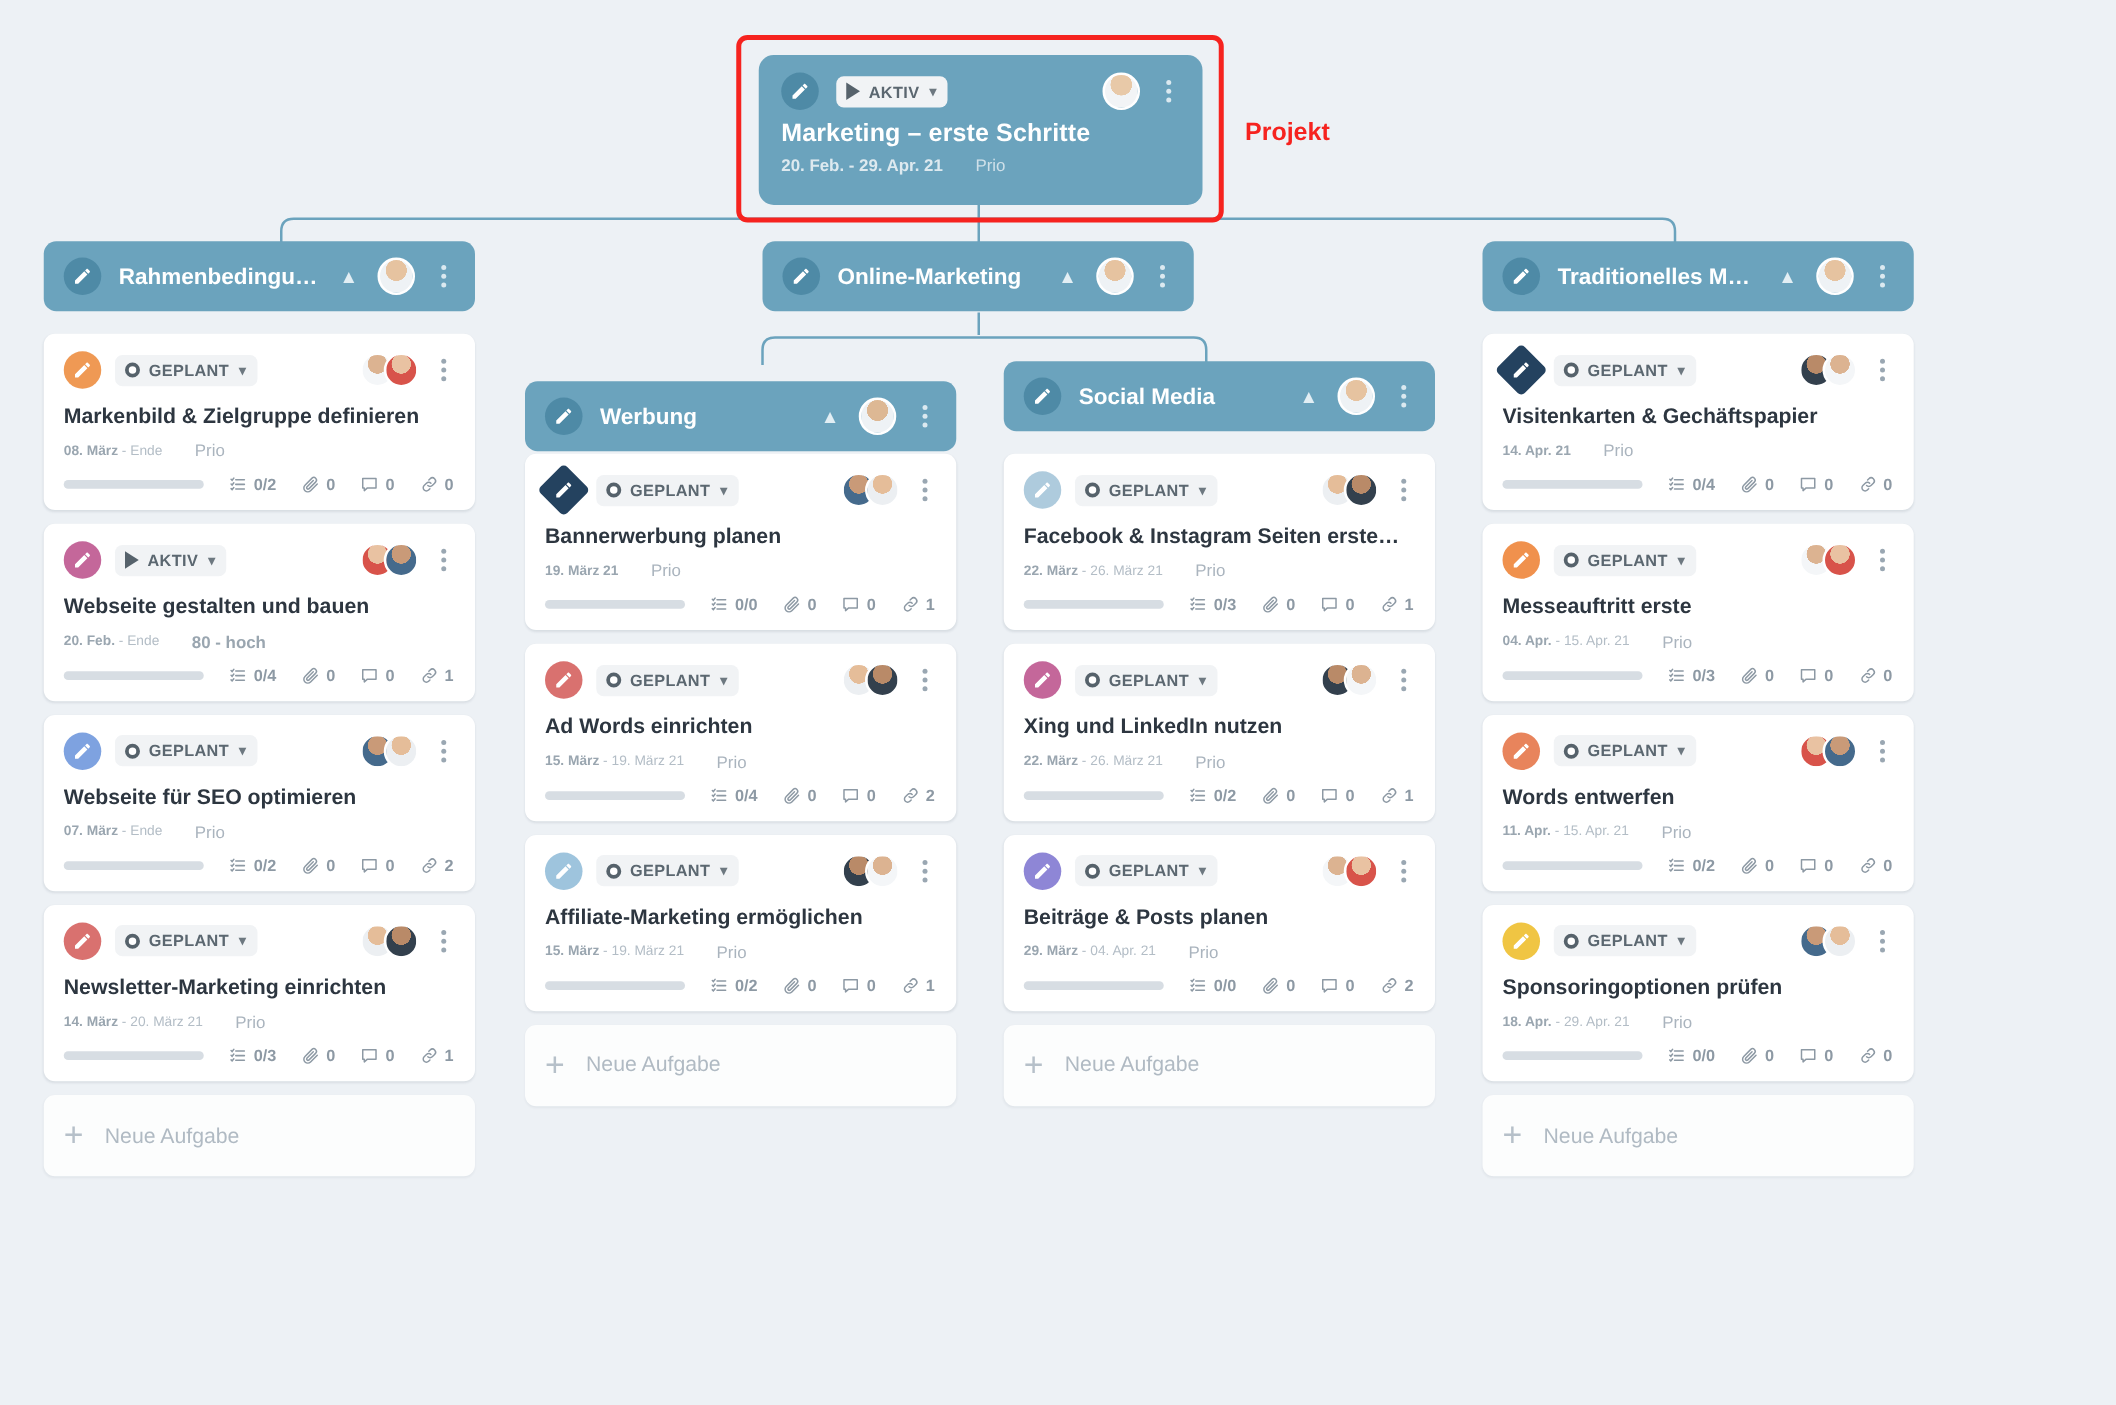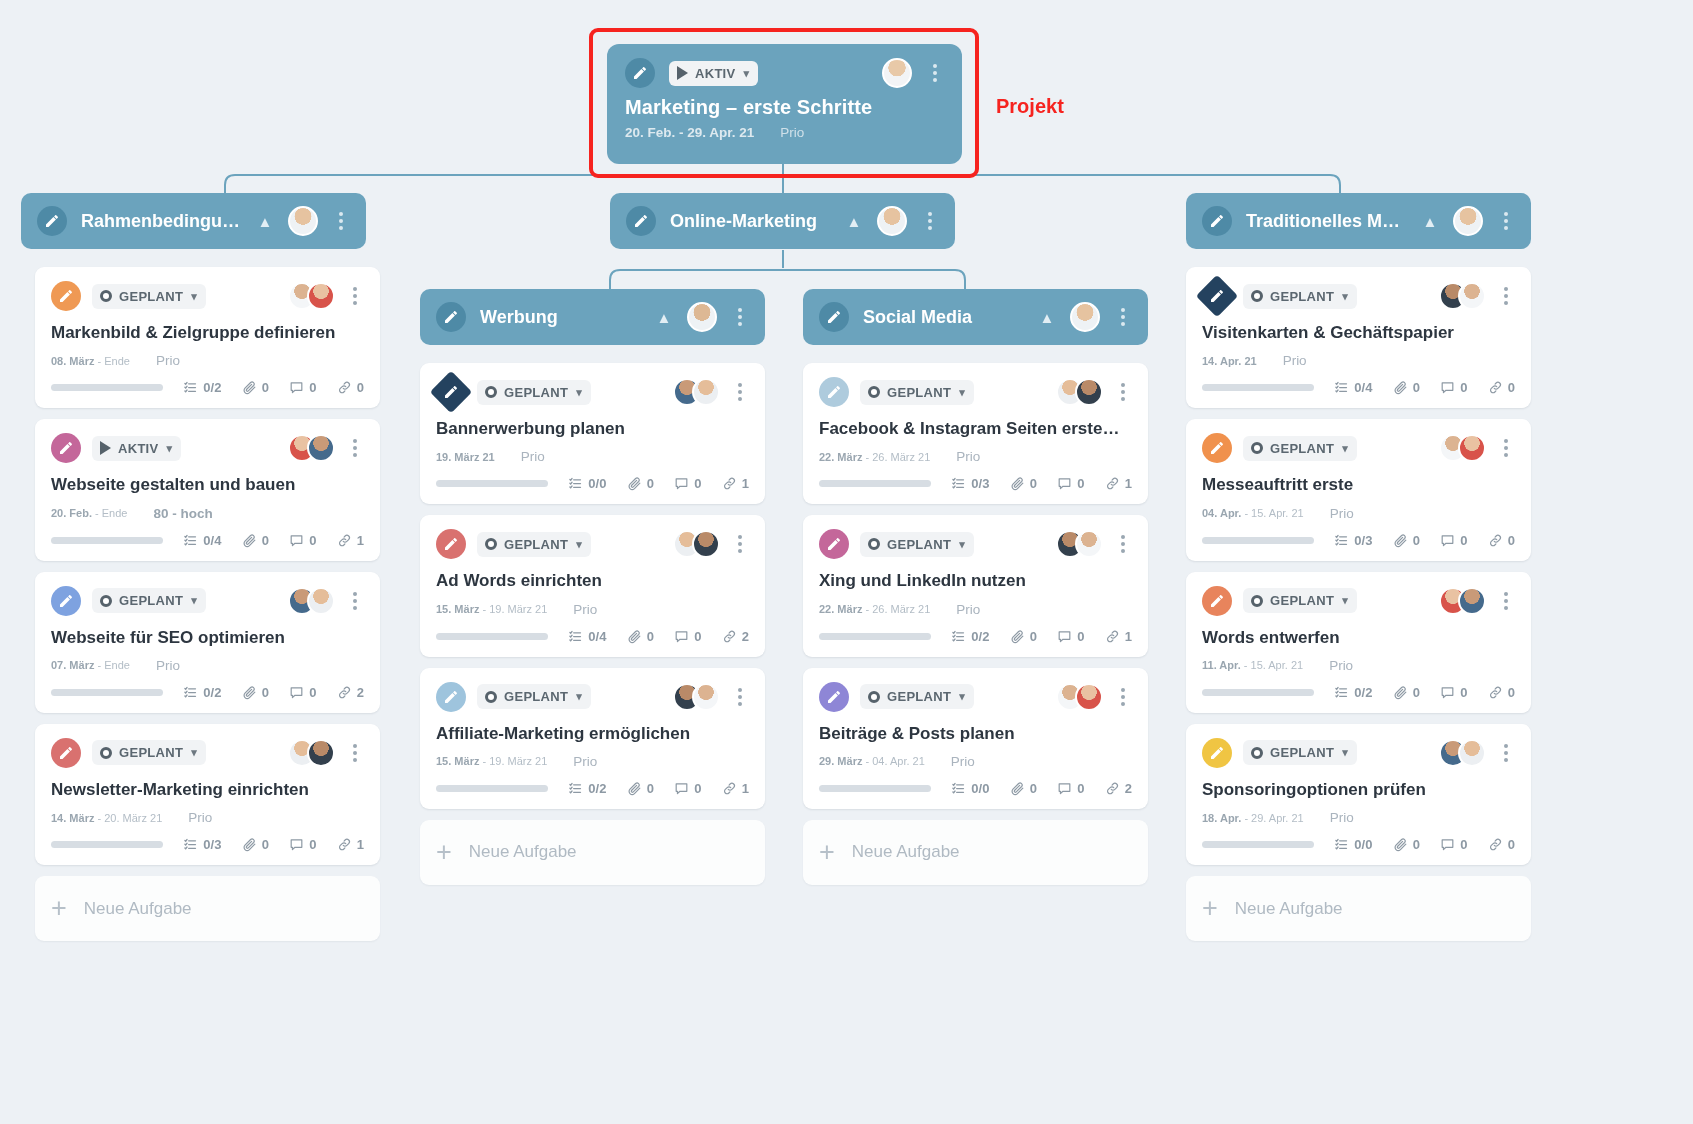--- a/index.html
+++ b/index.html
@@ -132,21 +132,21 @@
     font-size: 17px; font-weight: bold; color: #2d3640;
     margin-top: 11px; line-height: 1.25;
     white-space: nowrap; overflow: hidden; text-overflow: ellipsis;
   }
   .card-dates { display: flex; align-items: center; gap: 26px; margin-top: 10px; }
   .card-dates .dates { font-size: 11px; font-weight: bold; color: #9aa6b0; }
   .card-dates .dates em { font-style: normal; font-weight: normal; color: #b3bdc6; }
   .card-dates .prio { font-size: 13.5px; color: #aab4be; }
   .card-dates .prio.hi { font-weight: bold; color: #9aa6b0; }
 
-  .card-foot { display: flex; align-items: center; gap: 0; margin-top: 12px; justify-content: space-between; }
+  .card-foot { display: flex; align-items: center; gap: 0; margin-top: 12px; }
   .progress {
     width: 112px; height: 7px; border-radius: 4px;
     background: #d7dde3; flex: 0 0 auto;
   }
   .metric {
     display: flex; align-items: center; gap: 5px;
     font-size: 13px; font-weight: bold; color: #8d99a4;
     margin-left: 20px;
   }
   .metric svg { width: 15px; height: 15px; display: block; }
@@ -207,21 +207,21 @@
     <div class="proj-title">Marketing – erste Schritte</div>
     <div class="proj-meta">
       <span>20. Feb. - 29. Apr. 21</span>
       <span class="prio">Prio</span>
     </div>
   </div>
 
   <div class="annot-box" style="left:589px; top:28px; width:390px; height:150px;"></div>
   <div class="annot-label" style="left:996px; top:95px;">Projekt</div>
 
-  <div class="group-bar" style="left:21px; top:193px; width:345px; height:56px;">
+  <div class="group-bar" style="left:35px; top:193px; width:345px; height:56px;">
     <span class="pencil-badge">
       <svg viewBox="0 0 24 24" fill="#ffffff">
           <path d="M3 17.2V21h3.8L17.9 9.9l-3.8-3.8L3 17.2zM20.7 7.1c.4-.4.4-1 0-1.4l-2.4-2.4c-.4-.4-1-.4-1.4 0l-1.8 1.8 3.8 3.8 1.8-1.8z"></path>
         </svg>
     </span>
     <span class="group-title">Rahmenbedingun…</span>
     <span class="chev">▲</span>
     <span class="avatar" style="background:radial-gradient(circle at 50% 32%, #e6c3a0 0 38%, #eef2f5 39% 100%);"></span>
     <span class="kebab">
         <i></i>
@@ -239,21 +239,21 @@
     <span class="group-title">Online-Marketing</span>
     <span class="chev">▲</span>
     <span class="avatar" style="background:radial-gradient(circle at 50% 32%, #e6c3a0 0 38%, #eef2f5 39% 100%);"></span>
     <span class="kebab">
         <i></i>
         <i></i>
         <i></i>
       </span>
   </div>
 
-  <div class="group-bar" style="left:420px; top:289px; width:345px; height:56px;">
+  <div class="group-bar" style="left:420px; top:305px; width:345px; height:56px;">
     <span class="pencil-badge">
       <svg viewBox="0 0 24 24" fill="#ffffff">
           <path d="M3 17.2V21h3.8L17.9 9.9l-3.8-3.8L3 17.2zM20.7 7.1c.4-.4.4-1 0-1.4l-2.4-2.4c-.4-.4-1-.4-1.4 0l-1.8 1.8 3.8 3.8 1.8-1.8z"></path>
         </svg>
     </span>
     <span class="group-title">Werbung</span>
     <span class="chev">▲</span>
     <span class="avatar" style="background:radial-gradient(circle at 50% 32%, #ddb894 0 38%, #eef2f5 39% 100%);"></span>
     <span class="kebab">
         <i></i>

